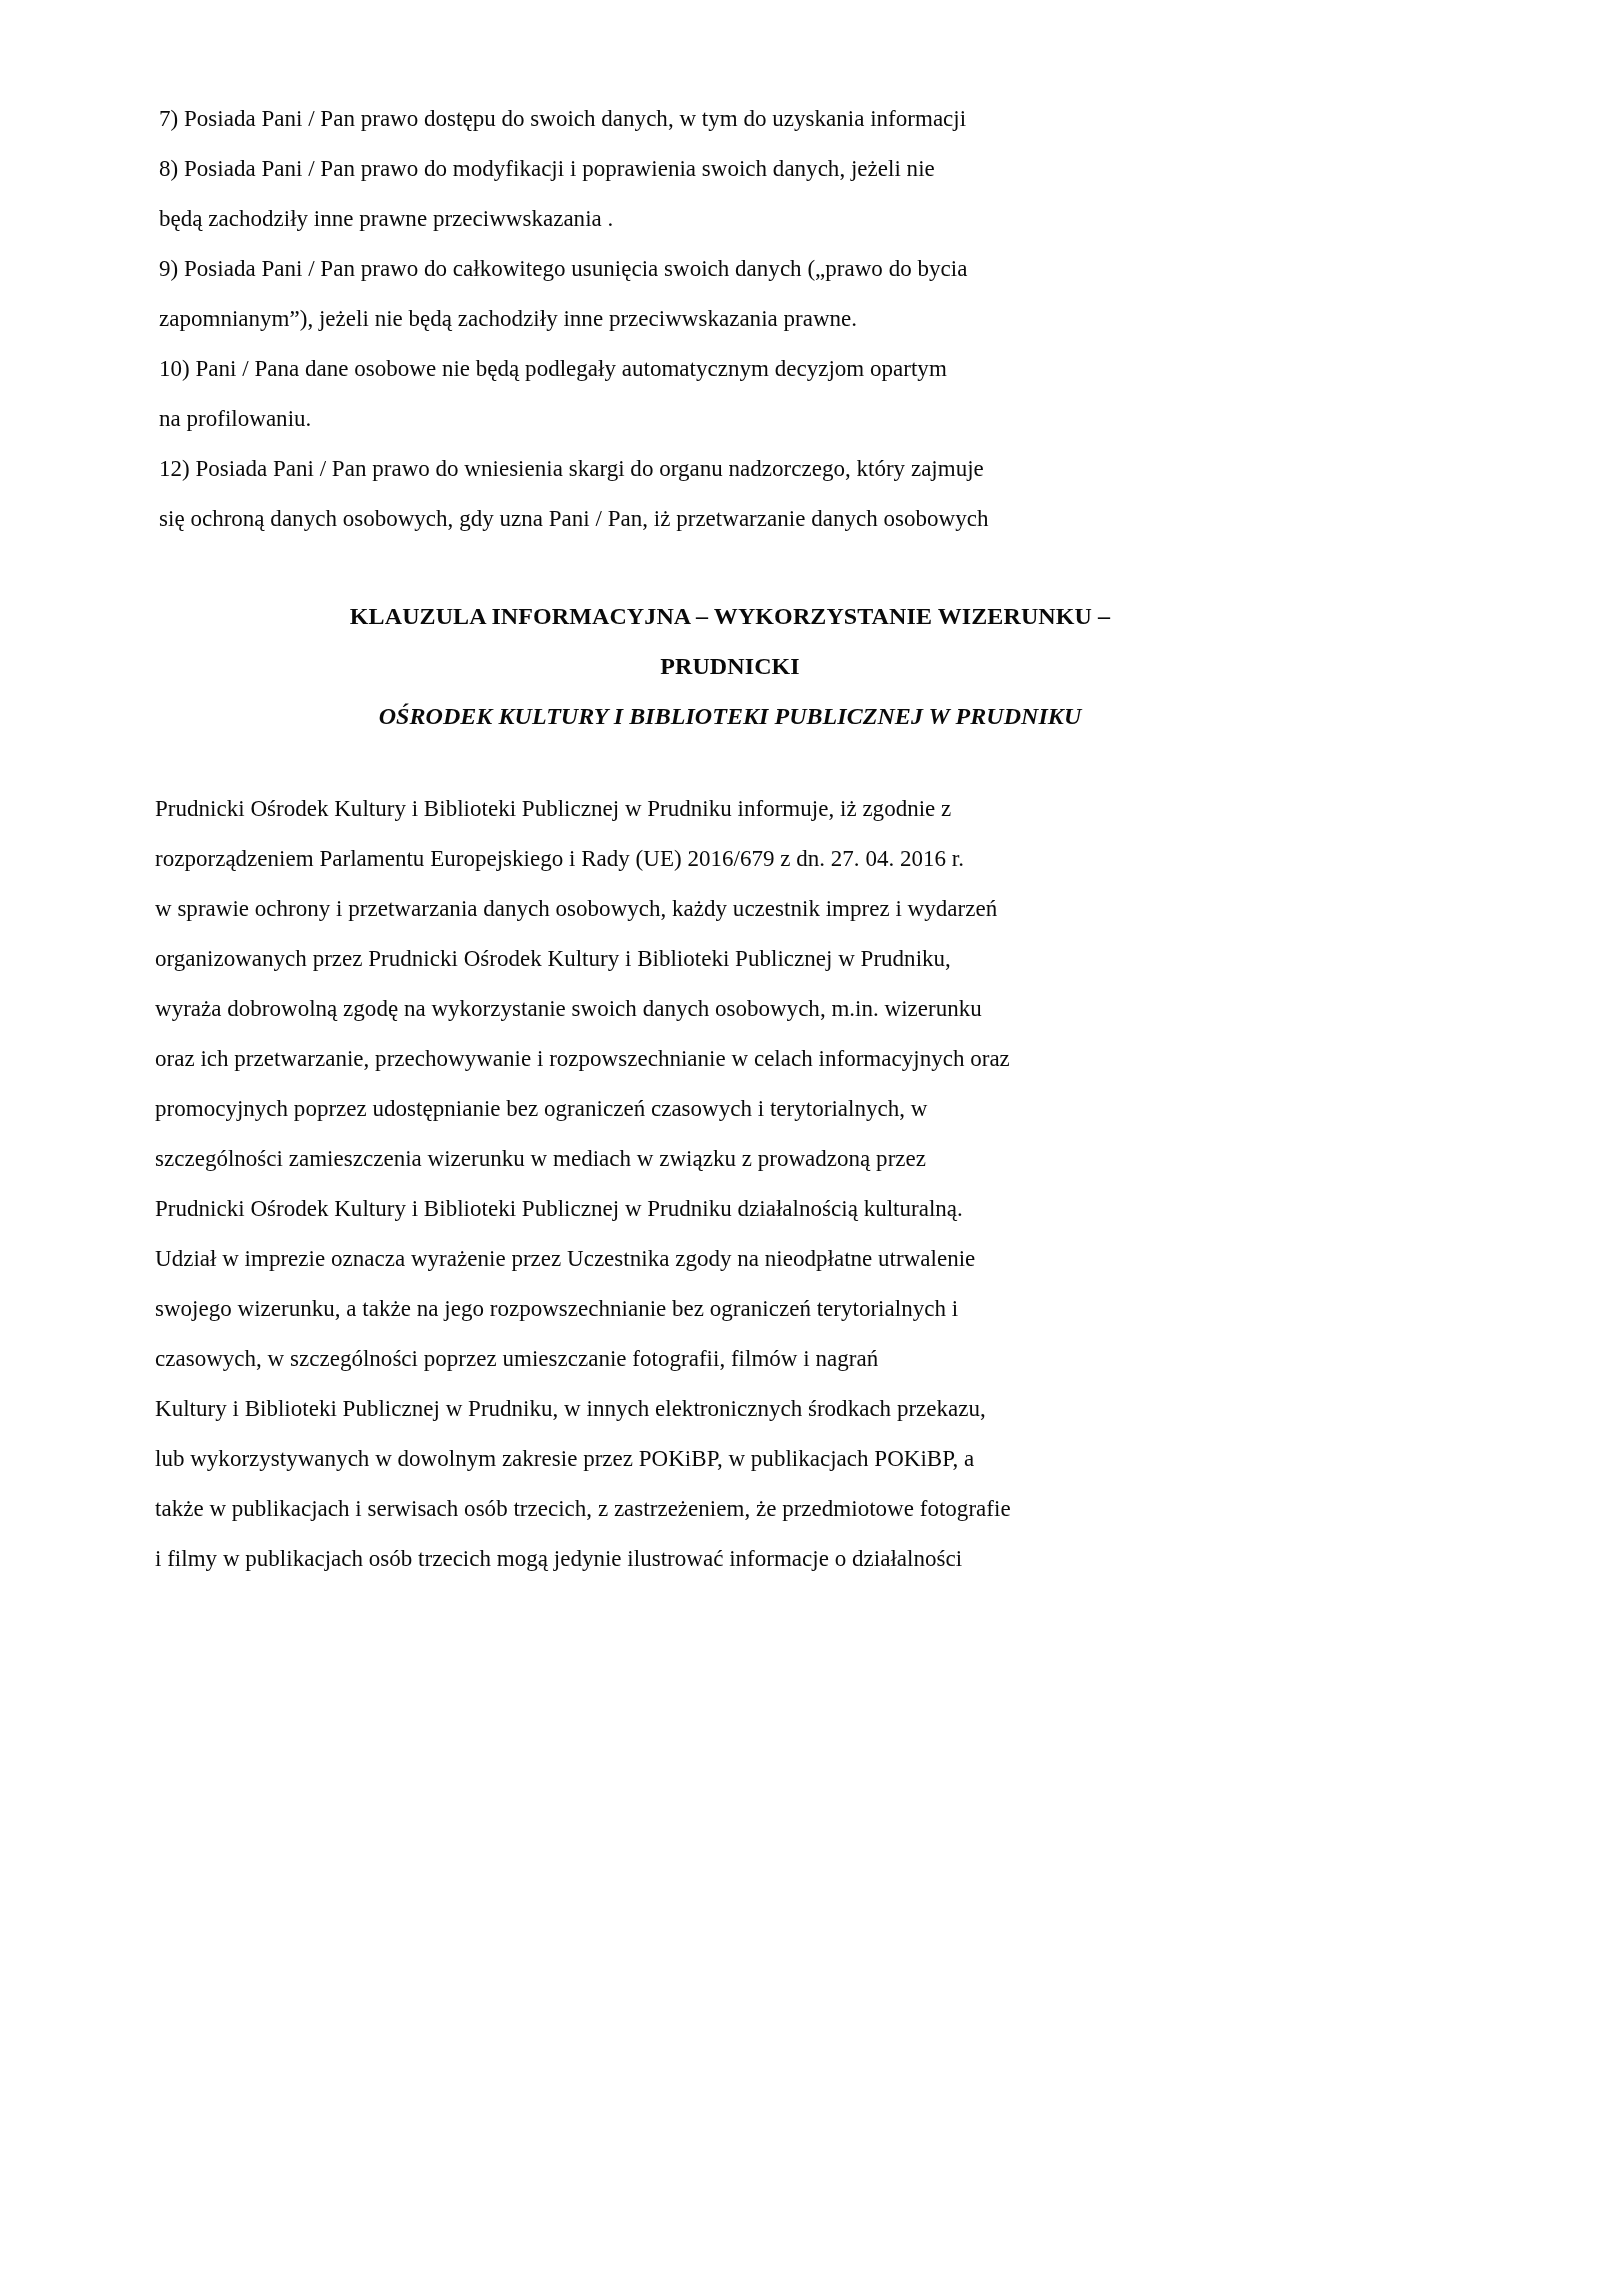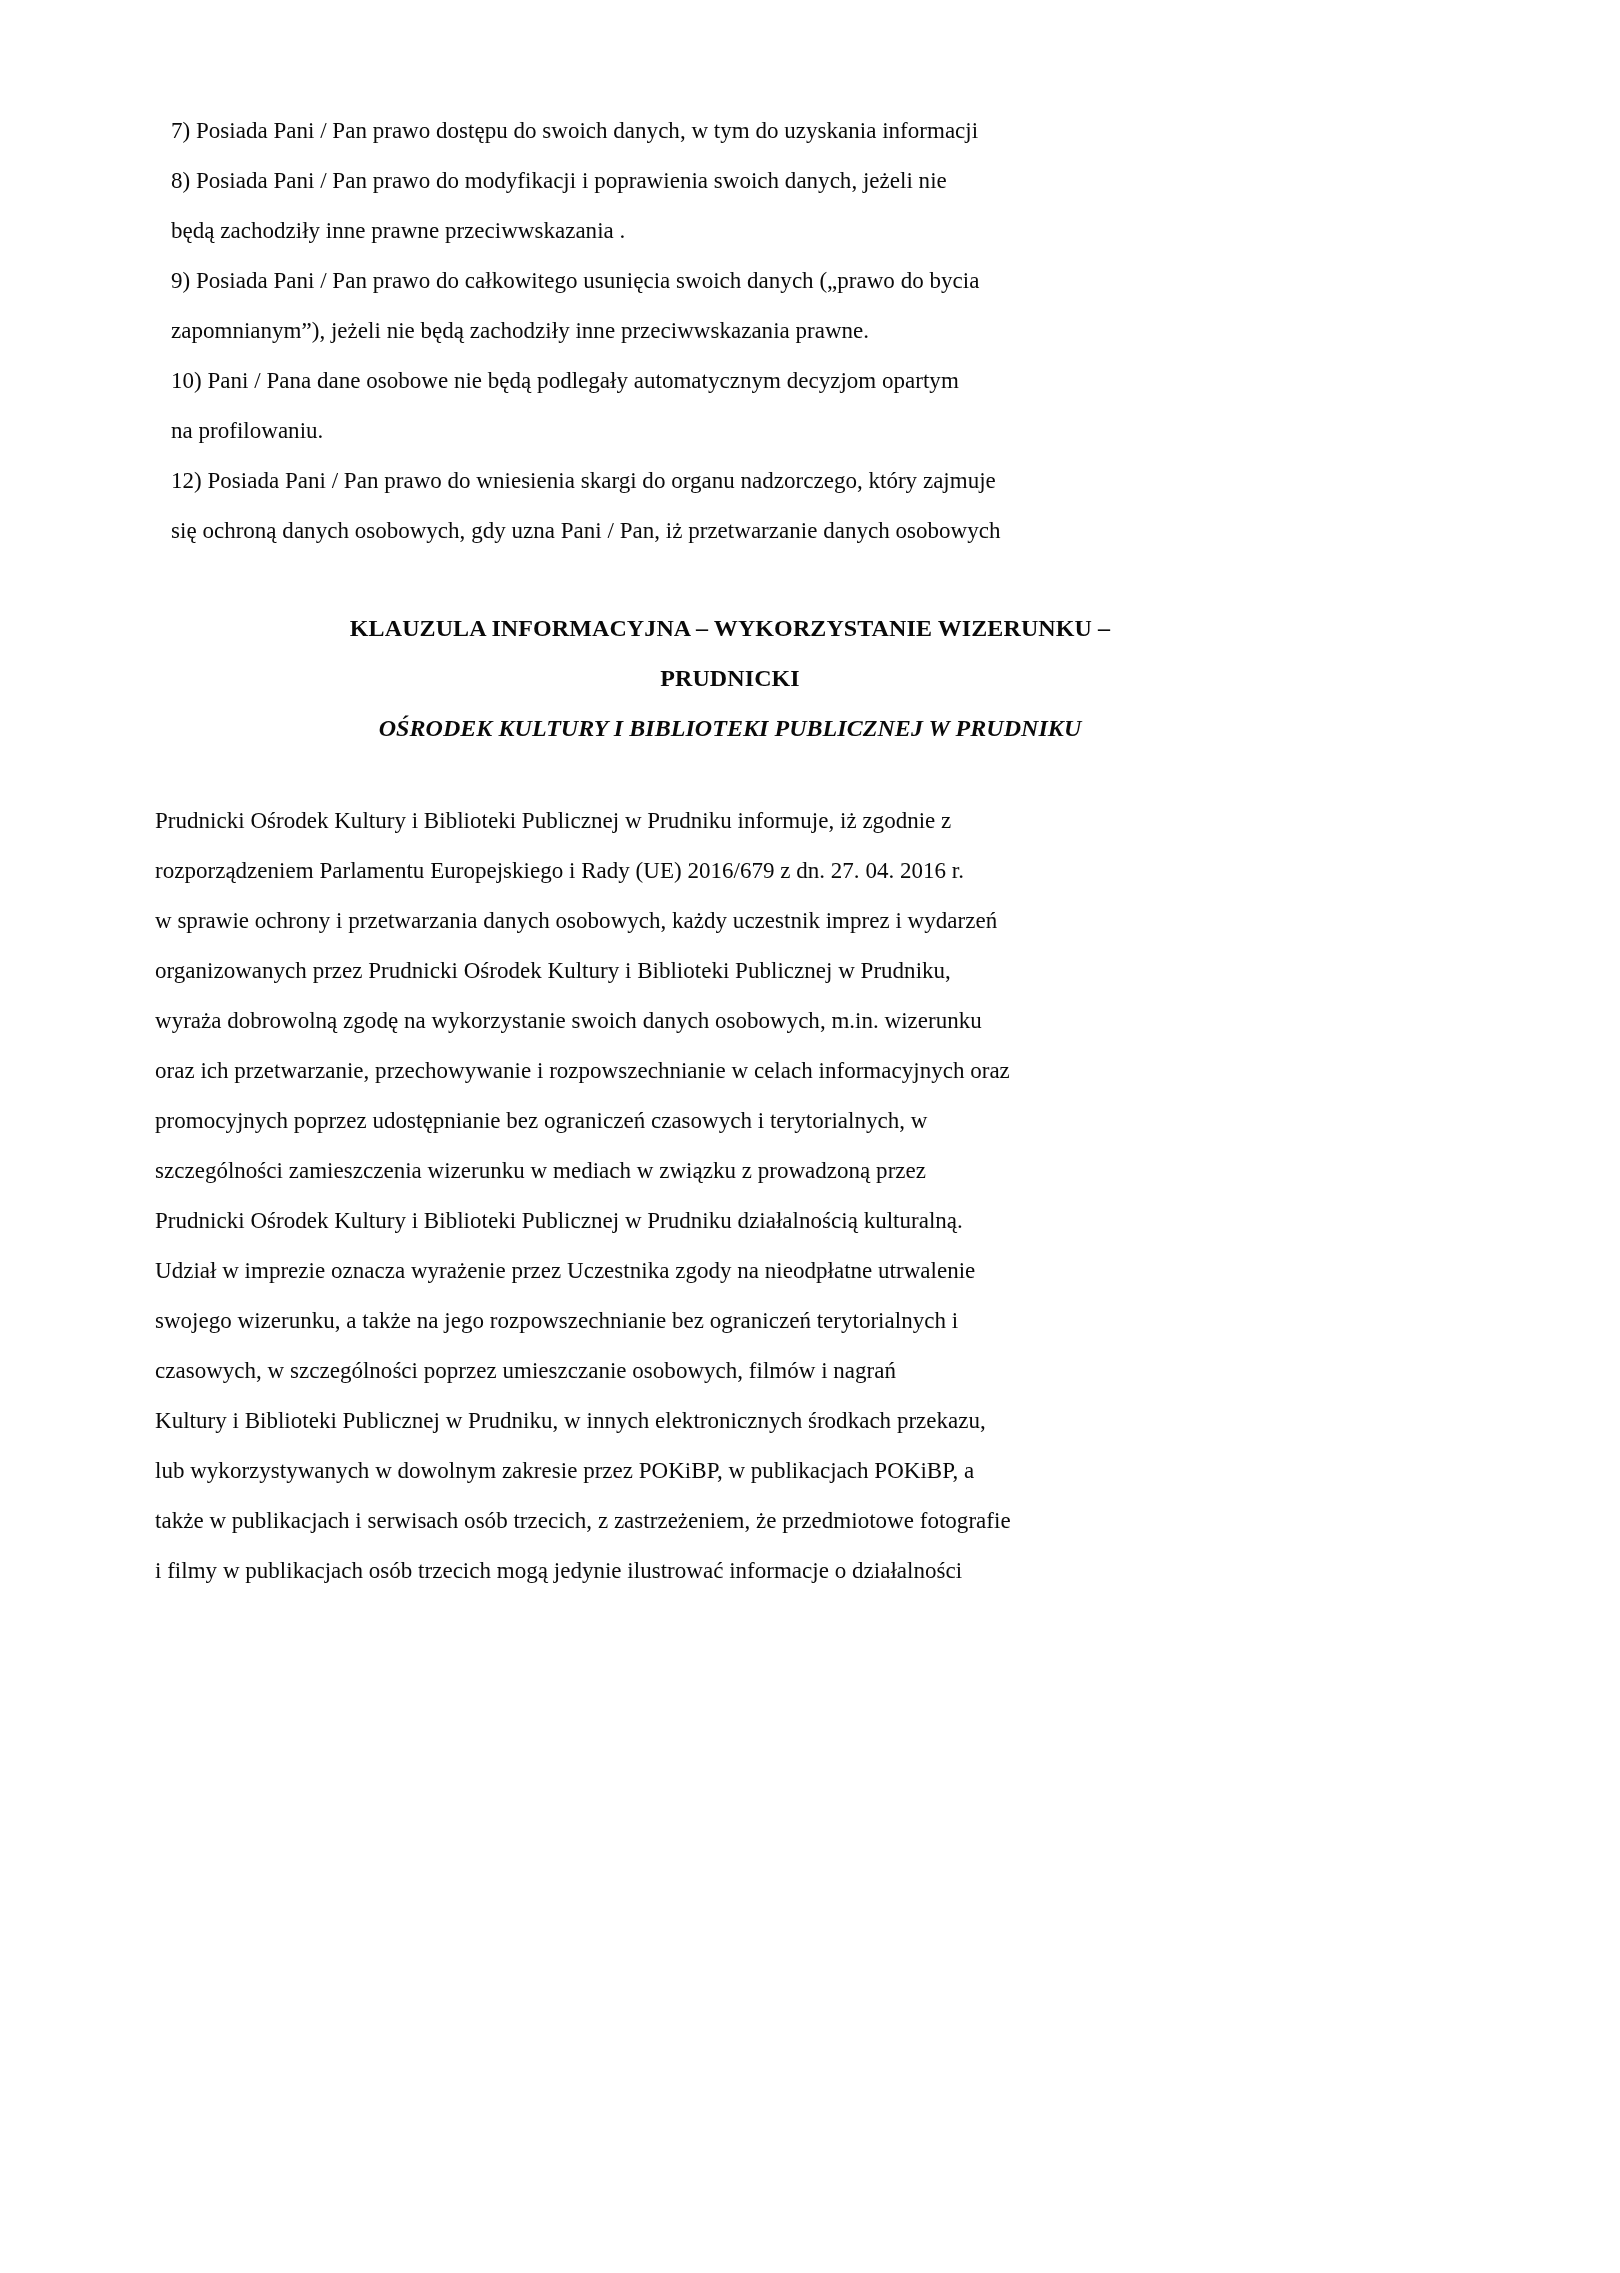--- a/index.html
+++ b/index.html
@@ -20,21 +20,21 @@
   }
   .content {
     position: absolute;
     left: 155px;
     top: 90px;
     width: 1314px;
   }
 
   
   .rights-list {
-    margin: 16px;
+    margin: 4px;
     padding: 0;
   }
   .rights-item {
     margin: 0 0 0 0;
   }
   .line {
     display: block;
     font-size: 23px;
     line-height: 50px;
     letter-spacing: 0.02px;
@@ -114,21 +114,21 @@
       <span class="line">rozporządzeniem Parlamentu Europejskiego i Rady (UE) 2016/679 z dn. 27. 04. 2016 r.</span>
       <span class="line">w sprawie ochrony i przetwarzania danych osobowych, każdy uczestnik imprez i wydarzeń</span>
       <span class="line">organizowanych przez Prudnicki Ośrodek Kultury i Biblioteki Publicznej w Prudniku,</span>
       <span class="line">wyraża dobrowolną zgodę na wykorzystanie swoich danych osobowych, m.in. wizerunku</span>
       <span class="line">oraz ich przetwarzanie, przechowywanie i rozpowszechnianie w celach informacyjnych oraz</span>
       <span class="line">promocyjnych poprzez udostępnianie bez ograniczeń czasowych i terytorialnych, w</span>
       <span class="line">szczególności zamieszczenia wizerunku w mediach w związku z prowadzoną przez</span>
       <span class="line">Prudnicki Ośrodek Kultury i Biblioteki Publicznej w Prudniku działalnością kulturalną.</span>
       <span class="line">Udział w imprezie oznacza wyrażenie przez Uczestnika zgody na nieodpłatne utrwalenie</span>
       <span class="line">swojego wizerunku, a także na jego rozpowszechnianie bez ograniczeń terytorialnych i</span>
-      <span class="line">czasowych, w szczególności poprzez umieszczanie osobowych, filmów i nagrań</span>
+      <span class="line">czasowych, w szczególności poprzez umieszczanie fotografii, filmów i nagrań</span>
       <span class="line">Kultury i Biblioteki Publicznej w Prudniku, w innych elektronicznych środkach przekazu,</span>
       <span class="line">lub wykorzystywanych w dowolnym zakresie przez POKiBP, w publikacjach POKiBP, a</span>
       <span class="line">także w publikacjach i serwisach osób trzecich, z zastrzeżeniem, że przedmiotowe fotografie</span>
       <span class="line">i filmy w publikacjach osób trzecich mogą jedynie ilustrować informacje o działalności</span>
     </div>
 
   </div>
 </div>
 
 

